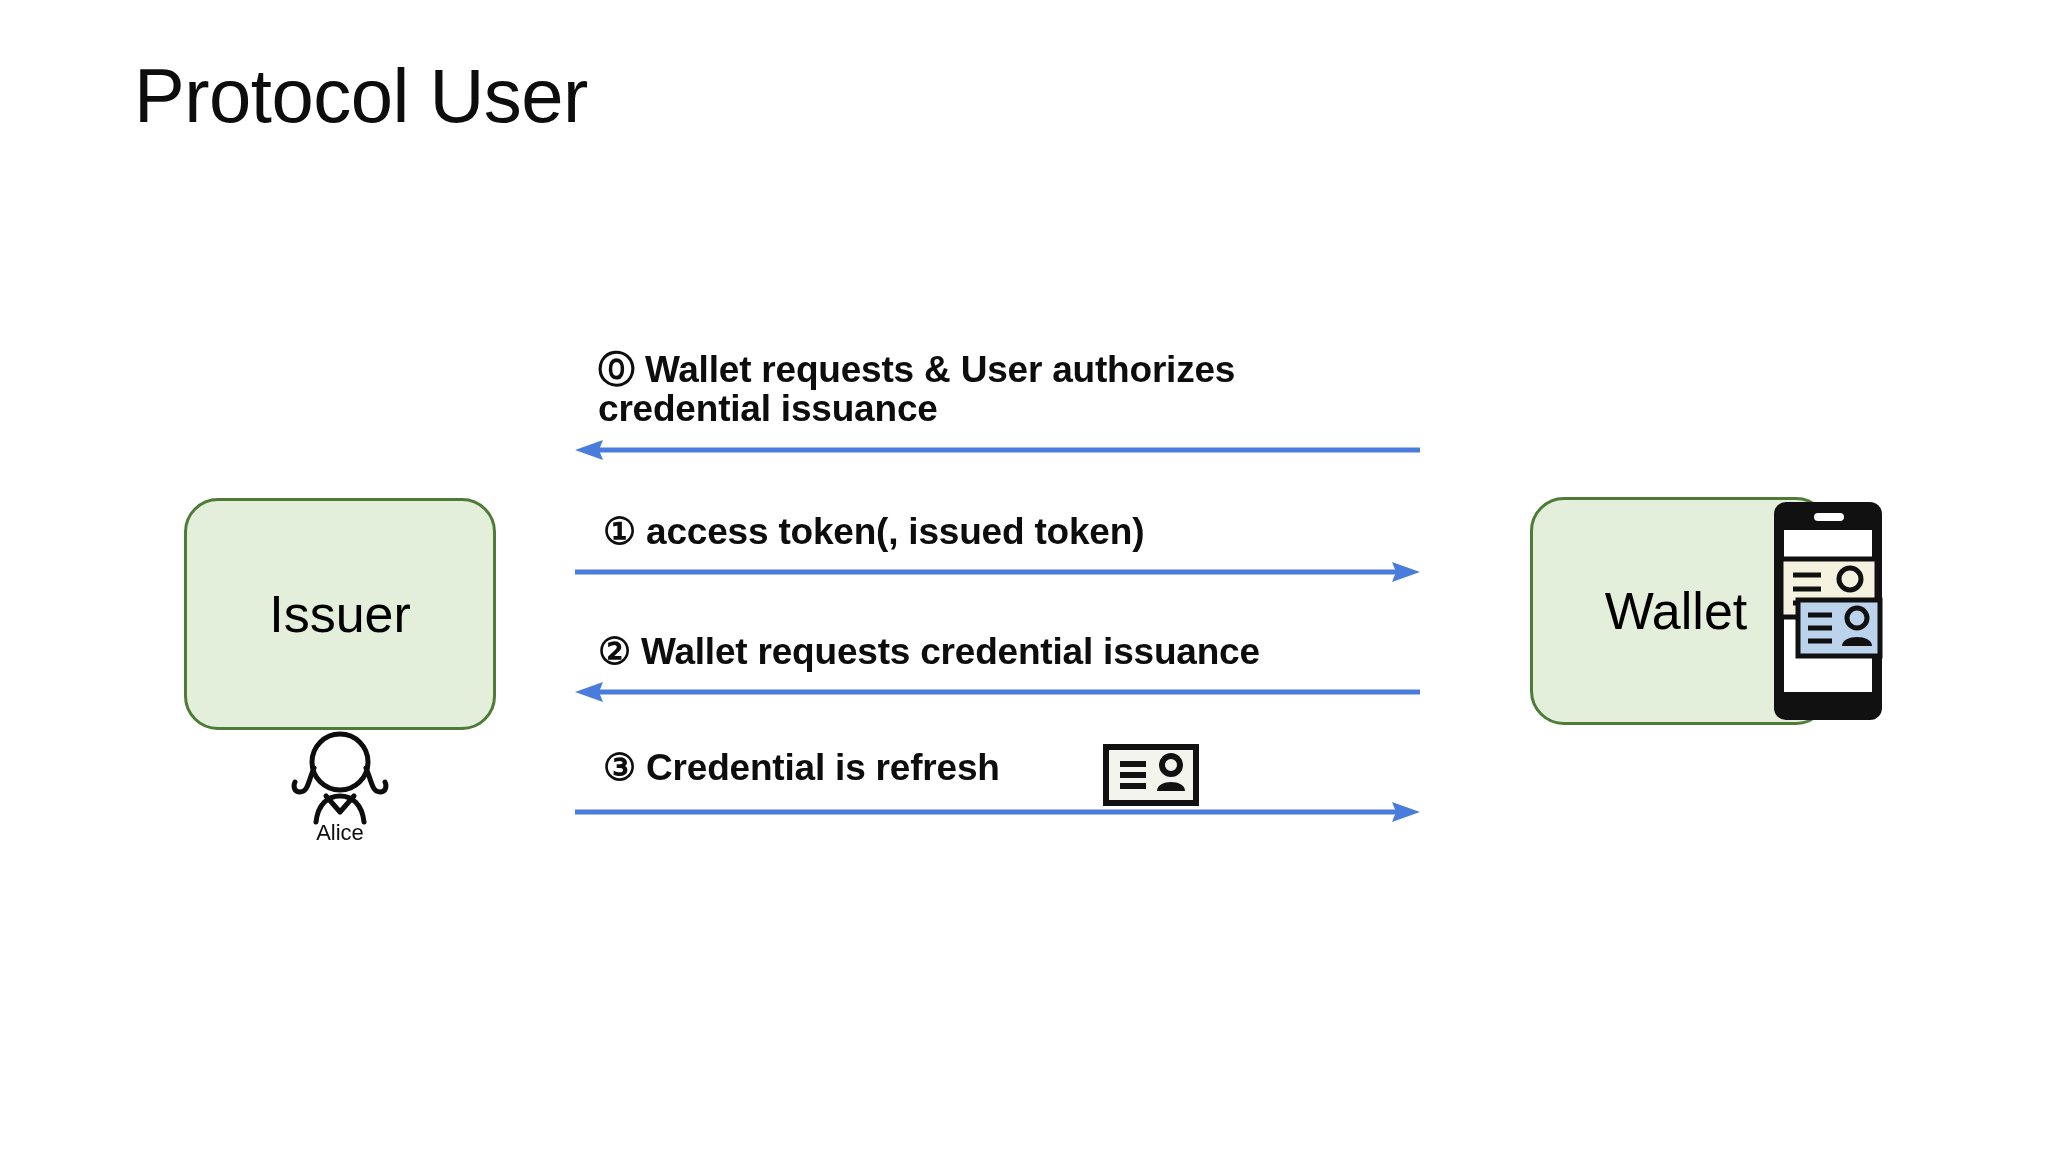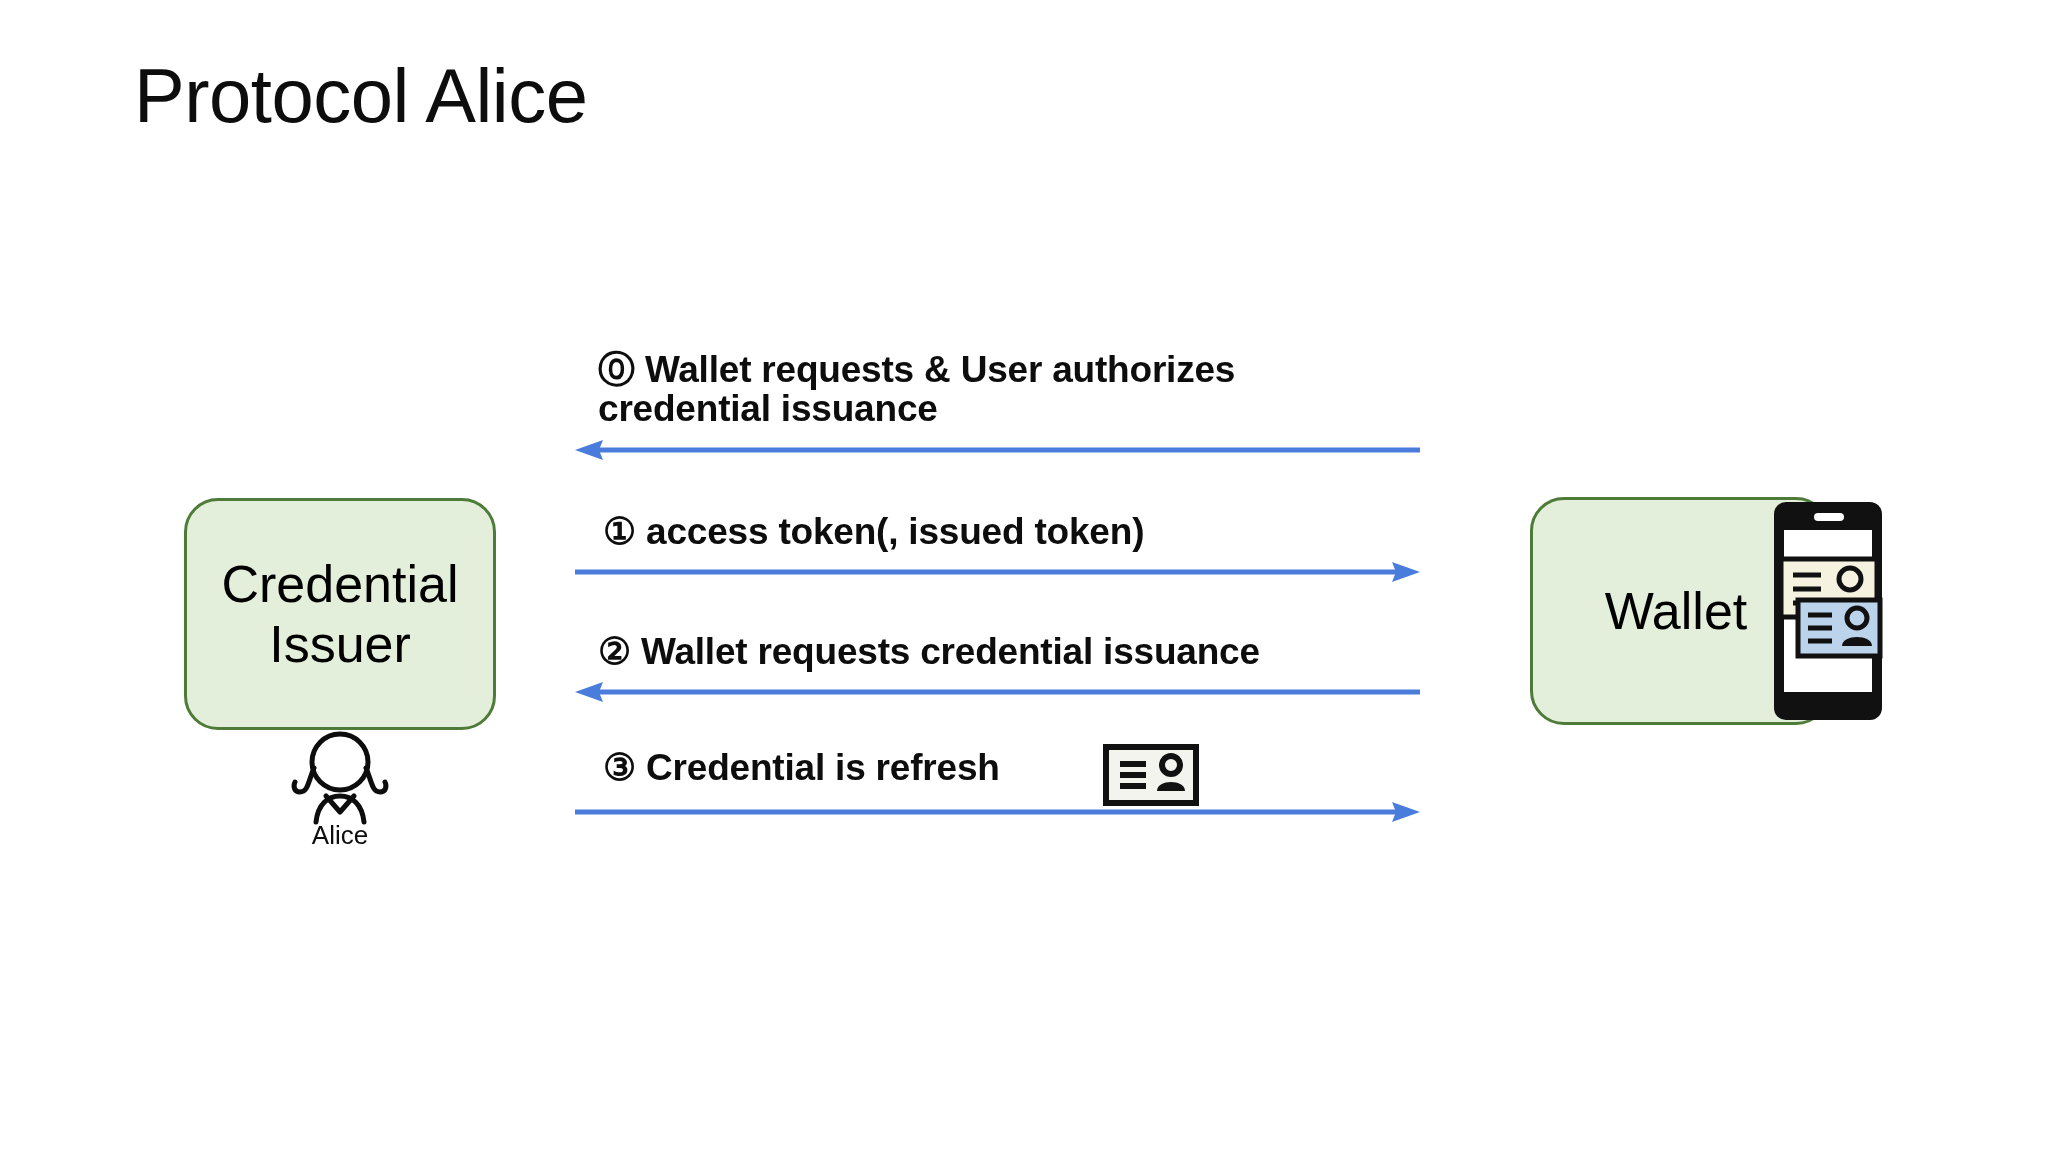--- a/index.html
+++ b/index.html
@@ -77,21 +77,21 @@
     z-index: 4;
   }
   #alice-figure svg { display: block; }
   #alice-label {
     position: absolute;
     left: 282px;
     top: 820px;
     width: 116px;
     text-align: center;
     font-family: "Liberation Sans", sans-serif;
-    font-size: 26px;
+    font-size: 22px;
     color: #0d0d0d;
     z-index: 5;
   }
 
   
   #wallet-phone {
     position: absolute;
     left: 1772px;
     top: 500px;
     width: 112px;
@@ -138,25 +138,24 @@
     width: 96px;
     height: 62px;
   }
   #msg3-icon svg { display: block; }
 </style>
 </head>
 <body>
 
 <div id="slide">
 
-  <div id="slide-title">Protocol Alice</div>
+  <div id="slide-title">Protocol User</div>
 
   <div class="actor-box" id="issuer-box">
     <div class="actor-label">
-      <div>Credential</div>
       <div>Issuer</div>
     </div>
   </div>
 
   <div id="alice-figure">
     <svg width="116" height="130" viewBox="0 0 116 130" xmlns="http://www.w3.org/2000/svg">
       <g fill="none" stroke="#0d0d0d" stroke-width="5" stroke-linecap="round" stroke-linejoin="round">
 
         <circle cx="58" cy="36" r="28"></circle>
 

